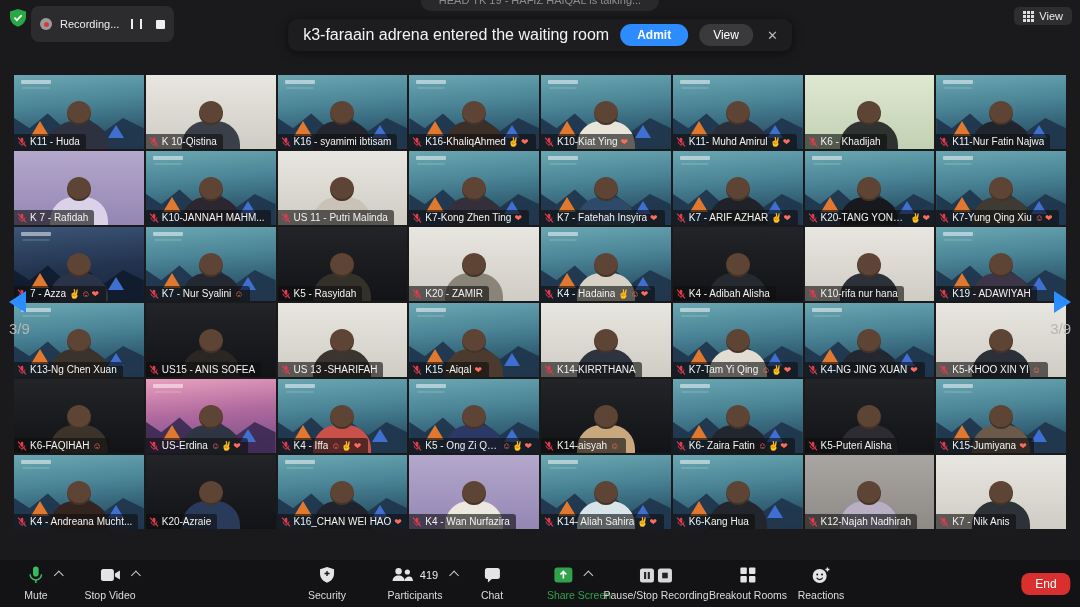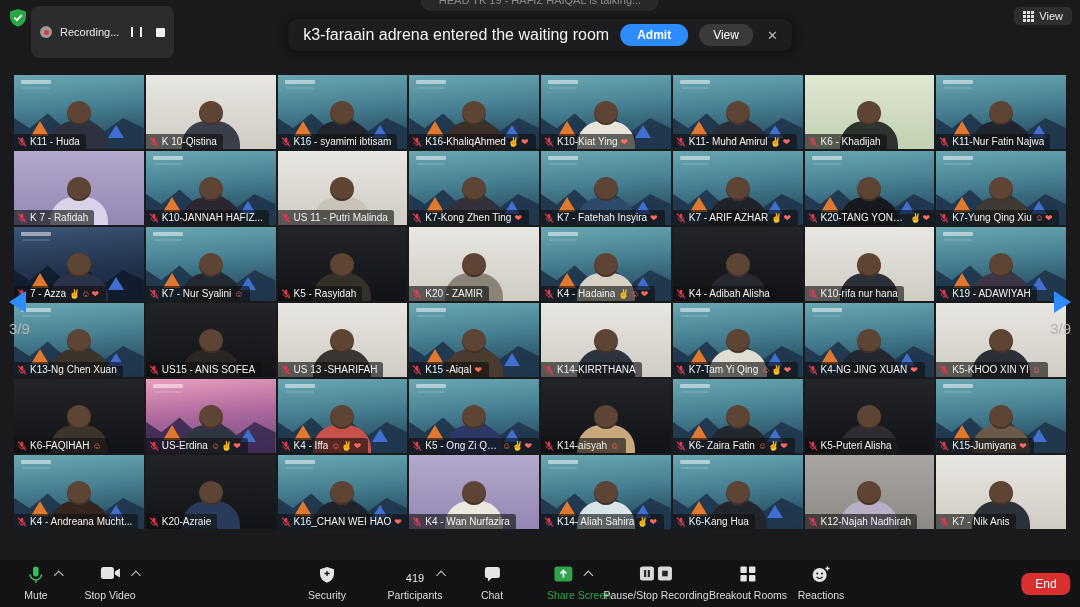--- a/index.html
+++ b/index.html
@@ -2,21 +2,21 @@
 <html><head>
 <meta charset="utf-8">
 <style>
   html,body{margin:0;padding:0;background:#000;}
   #app{position:relative;width:1080px;height:607px;background:#1a1a1c;overflow:hidden;
        font-family:"Liberation Sans",sans-serif;-webkit-font-smoothing:antialiased;}
 
   
   .shield-badge{position:absolute;left:10px;top:9px;width:16px;height:18px;}
   .rec-pill{position:absolute;left:31px;top:6px;display:flex;align-items:center;gap:8px;
-            background:#2c2c2e;border-radius:8px;padding:20px 9px;}
+            background:#2c2c2e;border-radius:8px;padding:12px 9px;}
   .rec-cloud{position:relative;width:12px;height:12px;border-radius:50%;background:#9b9b9b;flex:none;}
   .rec-cloud::after{content:"";position:absolute;left:3.5px;top:3.5px;width:5px;height:5px;border-radius:50%;background:#d83a3a;}
   .rec-text{font-size:11px;color:#ededed;}
   .rec-pause{width:7px;height:10px;border-left:2.5px solid #efefef;border-right:2.5px solid #efefef;margin-left:4px;cursor:pointer;}
   .rec-stop{width:9px;height:9px;background:#efefef;border-radius:1px;margin-left:6px;cursor:pointer;}
   .talk-pill{position:absolute;left:50%;top:-13px;transform:translateX(-50%);background:#29292b;
              border-radius:10px;padding:7px 18px 5px;font-size:11px;color:#8e8e90;white-space:nowrap;}
   .notif{position:absolute;left:50%;top:19px;transform:translateX(-50%);display:flex;align-items:center;gap:11px;
          background:#1d1d1f;border-radius:9px;padding:5px 11px 5px 15px;box-shadow:0 2px 10px rgba(0,0,0,.55);}
   .notif-msg{font-size:16px;color:#f3f3f3;white-space:nowrap;}
@@ -62,21 +62,21 @@
   .arrow{position:absolute;width:0;height:0;cursor:pointer;}
   .arrow-left{left:9px;top:291px;border-top:11px solid transparent;border-bottom:11px solid transparent;border-right:17px solid #2d8cff;}
   .arrow-right{right:9px;top:291px;border-top:11px solid transparent;border-bottom:11px solid transparent;border-left:17px solid #2d8cff;}
   .page-ind{position:absolute;top:320px;font-size:15px;color:#b5b5b5;}
   .page-ind.pl{left:9px;} .page-ind.pr{right:9px;}
 
   
   #toolbar{position:absolute;left:0;bottom:0;width:1080px;height:47px;background:#131316;}
   .tbi{position:absolute;top:566px;transform:translateX(-50%);display:flex;flex-direction:column;
        align-items:center;gap:5px;cursor:pointer;}
-  .irow{position:relative;height:18px;display:flex;align-items:center;gap:6px;flex-direction:column;}
+  .irow{position:relative;height:18px;display:flex;align-items:center;gap:6px;}
   .tbi .lbl{font-size:10.5px;color:#dcdcdc;white-space:nowrap;}
   .lbl-green{color:#31a24c !important;margin-left:32px;}
   .caret{position:absolute;right:-19px;top:6px;width:6px;height:6px;
          border-left:1.6px solid #c9c9c9;border-top:1.6px solid #c9c9c9;transform:rotate(45deg);}
   .pcount{font-size:11px;color:#e8e8e8;}
   .end-btn{position:absolute;left:1046px;top:573px;transform:translateX(-50%);background:#d92f2f;color:#fff;
            font-size:12px;border:none;border-radius:8px;padding:4px 14px;cursor:pointer;}
 </style>
 </head>
 <body>
@@ -263,21 +263,21 @@
         <i class="tent t2"></i>
         <i class="wm"></i>
         <i class="ps"></i>
         <span class="ntag">
           <svg class="mic" viewBox="0 0 12 12">
             <rect x="4.4" y="0.8" width="3.2" height="6" rx="1.6" fill="#e23b4e"></rect>
             <path d="M2.4 5.4a3.6 3.6 0 0 0 7.2 0" stroke="#e23b4e" stroke-width="1" fill="none"></path>
             <line x1="6" y1="9.2" x2="6" y2="11" stroke="#e23b4e" stroke-width="1"></line>
             <line x1="1.2" y1="0.8" x2="10.8" y2="11.2" stroke="#e23b4e" stroke-width="1.4"></line>
           </svg>
-          <span class="nm">K10-JANNAH HAFIZ...</span>
+          <span class="nm">K10-JANNAH MAHM...</span>
         </span>
       </div>
       <div class="tile bg-white" style="--p: #c9c2b8;">
         <i class="ps"></i>
         <span class="ntag">
           <svg class="mic" viewBox="0 0 12 12">
             <rect x="4.4" y="0.8" width="3.2" height="6" rx="1.6" fill="#e23b4e"></rect>
             <path d="M2.4 5.4a3.6 3.6 0 0 0 7.2 0" stroke="#e23b4e" stroke-width="1" fill="none"></path>
             <line x1="6" y1="9.2" x2="6" y2="11" stroke="#e23b4e" stroke-width="1"></line>
             <line x1="1.2" y1="0.8" x2="10.8" y2="11.2" stroke="#e23b4e" stroke-width="1.4"></line>

